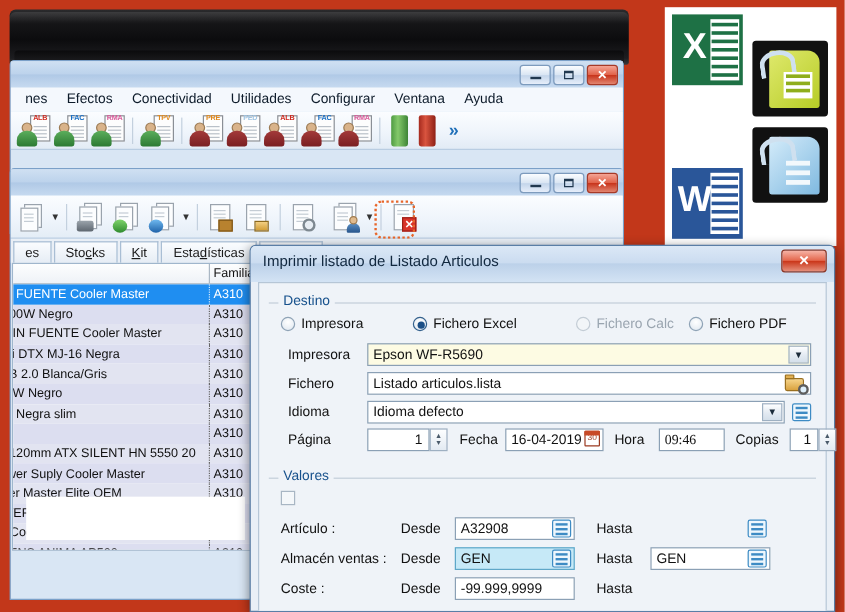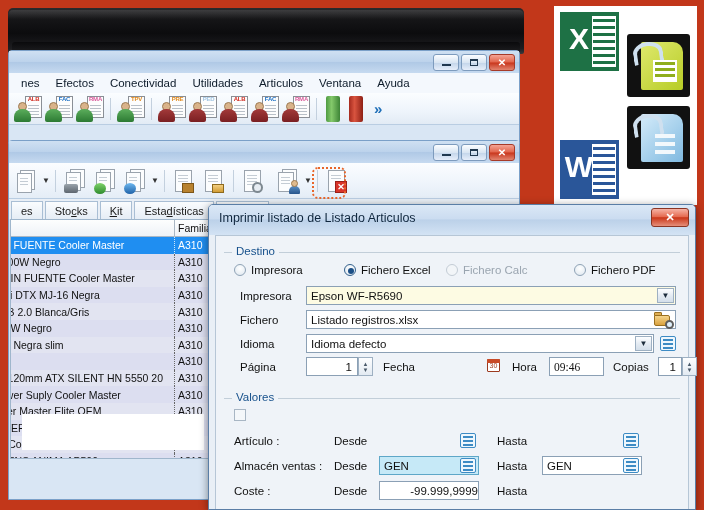--- a/index.html
+++ b/index.html
@@ -344,21 +344,21 @@
             <span>✕</span>
           </div>
       </div>
     </div>
 
     <div class="menubar">
       <span>nes</span>
       <span>Efectos</span>
       <span>Conectividad</span>
       <span>Utilidades</span>
-      <span>Articulos</span>
+      <span>Configurar</span>
       <span>Ventana</span>
       <span>Ayuda</span>
     </div>
 
     <div class="tbar1">
 
       <div class="picon">
         <div class="sheet">
             <i style="top:8px"></i>
             <i style="top:11px"></i>
@@ -718,38 +718,38 @@
         <div class="legend">Destino</div>
 
         <div class="radio" style="left:10px; top:12px;">
           <span class="rb"></span>
           <span>Impresora</span>
         </div>
         <div class="radio on" style="left:120px; top:12px;">
           <span class="rb"></span>
           <span>Fichero Excel</span>
         </div>
-        <div class="radio dim" style="left:222px; top:12px;text-align:center;">
+        <div class="radio dim" style="left:256px; top:12px;text-align:center;">
           <span class="rb"></span>
           <span>Fichero Calc</span>
         </div>
         <div class="radio" style="left:350px; top:12px;">
           <span class="rb"></span>
           <span>Fichero PDF</span>
         </div>
 
         <div class="lbl" style="left:16px; top:38px;">Impresora</div>
         <div class="fld yellow" style="left:82px; top:34px; width:370px;">
           <span>Epson WF-R5690</span>
           <span class="ddbtn">▼</span>
         </div>
 
         <div class="lbl" style="left:16px; top:62px;">Fichero</div>
         <div class="fld" style="left:82px; top:58px; width:370px;">
-          <span>Listado registros.xlsx</span>
+          <span>Listado articulos.lista</span>
         </div>
         <div class="folderico" style="left:430px; top:60px;">
           <span class="fb"></span>
           <span class="ft"></span>
           <span class="mag"></span>
         </div>
 
         <div class="lbl" style="left:16px; top:86px;">Idioma</div>
         <div class="fld" style="left:82px; top:82px; width:348px;">
           <span>Idioma defecto</span>
@@ -764,20 +764,23 @@
         <div class="lbl" style="left:16px; top:109px;">Página</div>
         <div class="fld num" style="left:82px; top:105px; width:52px;">
           <span>1</span>
         </div>
         <div class="spin" style="left:134px; top:105px;">
           <span>▲</span>
           <span>▼</span>
         </div>
 
         <div class="lbl" style="left:159px; top:109px;">Fecha</div>
+        <div class="fld" style="left:197px; top:105px; width:82px;">
+          <span>16-04-2019</span>
+        </div>
         <div class="calico" style="left:263px; top:107px;"><span>30</span></div>
 
         <div class="lbl" style="left:288px; top:109px;">Hora</div>
         <div class="fld" style="left:325px; top:105px; width:55px;font-family:Liberation Serif, serif;">
           <span>09:46</span>
         </div>
 
         <div class="lbl" style="left:389px; top:109px;">Copias</div>
         <div class="fld num" style="left:434px; top:105px; width:24px;">
           <span>1</span>
@@ -789,20 +792,23 @@
       </div>
 
       <div class="grp" style="top:162px; height:112px;">
         <div class="frame"></div>
         <div class="legend">Valores</div>
 
         <div class="chk" style="left:10px; top:11px;"></div>
 
         <div class="lbl" style="left:10px; top:37px;">Artículo :</div>
         <div class="lbl" style="left:110px; top:37px;">Desde</div>
+        <div class="fld" style="left:155px; top:33px; width:100px;">
+          <span>A32908</span>
+        </div>
         <div class="gridbtn" style="left:236px; top:35px;">
             <i style="top:2px"></i>
             <i style="top:6px"></i>
             <i style="top:10px"></i>
           </div>
         <div class="lbl" style="left:273px; top:37px;">Hasta</div>
         <div class="gridbtn" style="left:399px; top:35px;">
             <i style="top:2px"></i>
             <i style="top:6px"></i>
             <i style="top:10px"></i>
@@ -823,21 +829,21 @@
           <span>GEN</span>
         </div>
         <div class="gridbtn" style="left:399px; top:60px;">
             <i style="top:2px"></i>
             <i style="top:6px"></i>
             <i style="top:10px"></i>
           </div>
 
         <div class="lbl" style="left:10px; top:87px;">Coste :</div>
         <div class="lbl" style="left:110px; top:87px;">Desde</div>
-        <div class="fld" style="left:155px; top:83px; width:100px;justify-content:flex-end;">
+        <div class="fld" style="left:155px; top:83px; width:100px;">
           <span>-99.999,9999</span>
         </div>
         <div class="lbl" style="left:273px; top:87px;">Hasta</div>
       </div>
 
     </div>
   </div>
 
 </div>
 

